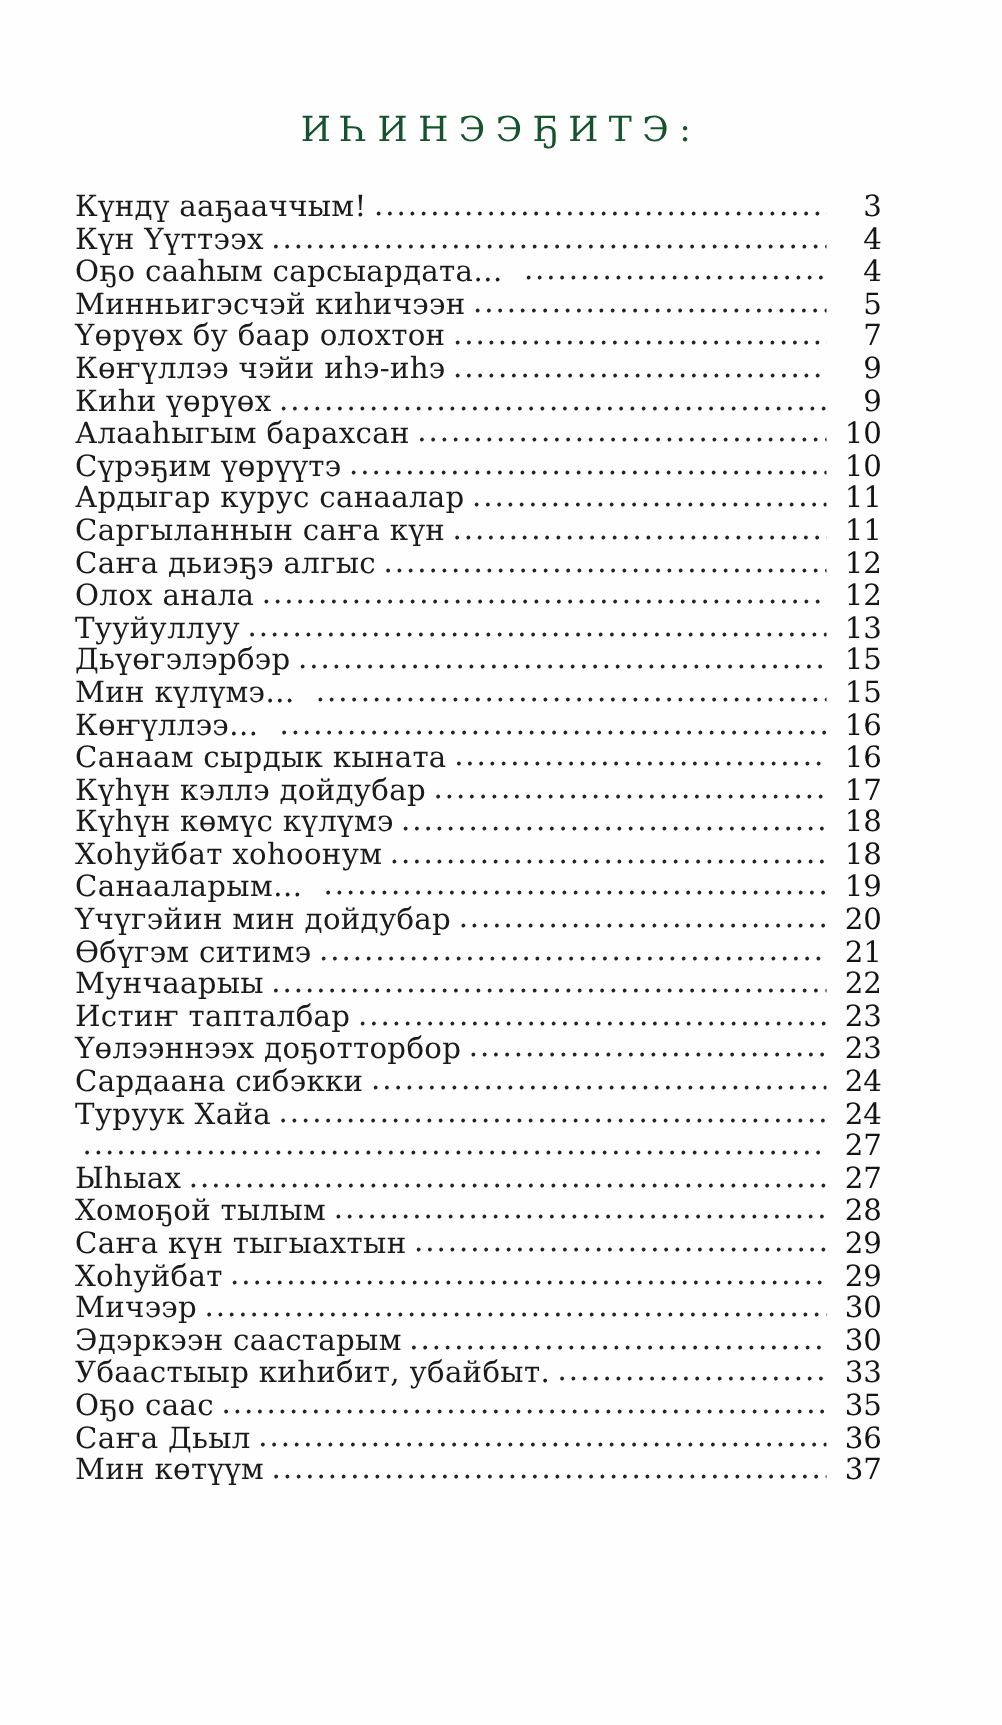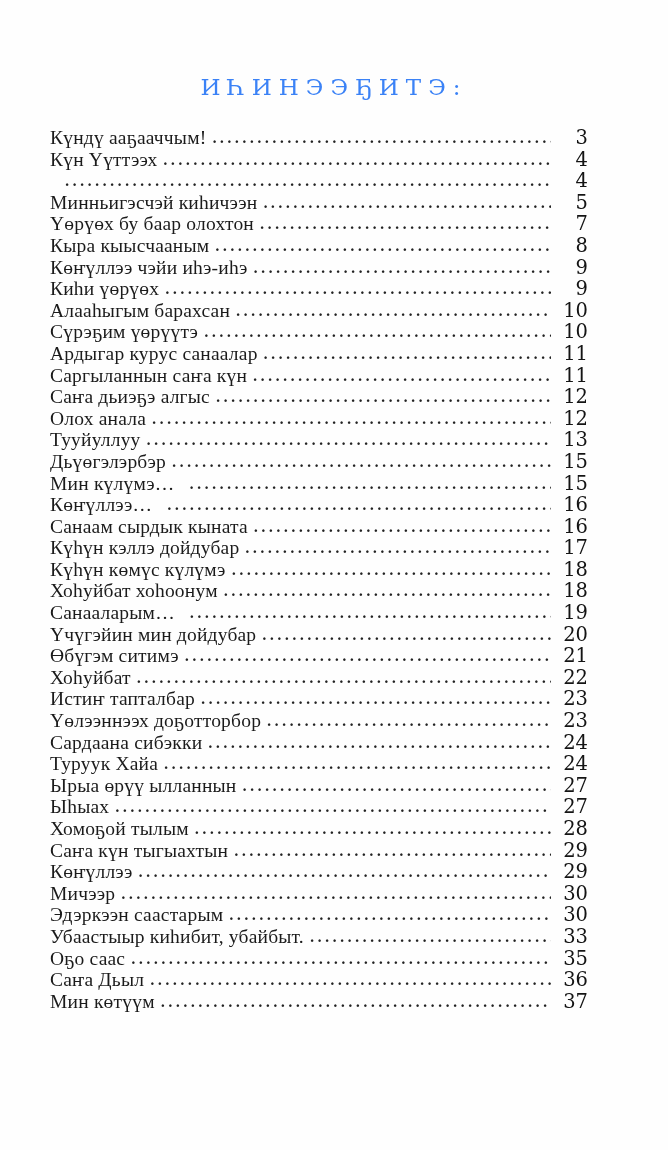--- a/index.html
+++ b/index.html
@@ -19,41 +19,40 @@
   .doc-title {
     position: absolute;
     top: 74px;
     left: 0;
     right: 0;
     margin: 0;
     text-align: center;
     font-size: 23px;
     font-weight: 500;
     letter-spacing: 7px;
-    color: #3b82f6;
+    color: #14532d;
     white-space: nowrap;
   }
   .toc {
     position: absolute;
     top: 127px;
     left: 50px;
     right: 80px;
   }
   .toc-row {
     display: flex;
     align-items: baseline;
     height: 21.6px;
     line-height: 21.6px;
     font-size: 19.5px;
     white-space: nowrap;
   }
   .toc-row .entry-title {
     flex: 0 0 auto;
     letter-spacing: 0.2px;
-    font-family: Liberation Serif, serif;
   }
   .toc-row .leader {
     flex: 1 1 auto;
     overflow: hidden;
     white-space: nowrap;
     margin-left: 5px;
     margin-right: 7px;
     position: relative;
     top: -1px;
   }
@@ -85,41 +84,37 @@
     <span class="entry-page">3</span>
   </div>
 
   <div class="toc-row">
     <span class="entry-title">Күн Үүттээх</span>
     <span class="leader"></span>
     <span class="entry-page">4</span>
   </div>
 
   <div class="toc-row ellipsis-gap">
+    <span class="entry-title">Оҕо сааһым сарсыардата…</span>
     <span class="leader"></span>
     <span class="entry-page">4</span>
   </div>
 
   <div class="toc-row">
     <span class="entry-title">Минньигэсчэй киһичээн</span>
     <span class="leader"></span>
     <span class="entry-page">5</span>
   </div>
 
   <div class="toc-row">
     <span class="entry-title">Үөрүөх бу баар олохтон</span>
     <span class="leader"></span>
     <span class="entry-page">7</span>
   </div>
 
-  <div class="toc-row">
-    <span class="entry-title">Кыра кыысчааным</span>
-    <span class="leader"></span>
-    <span class="entry-page">8</span>
-  </div>
 
   <div class="toc-row">
     <span class="entry-title">Көҥүллээ чэйи иһэ-иһэ</span>
     <span class="leader"></span>
     <span class="entry-page">9</span>
   </div>
 
   <div class="toc-row">
     <span class="entry-title">Киһи үөрүөх</span>
     <span class="leader"></span>
@@ -222,75 +217,74 @@
     <span class="entry-page">20</span>
   </div>
 
   <div class="toc-row">
     <span class="entry-title">Өбүгэм ситимэ</span>
     <span class="leader"></span>
     <span class="entry-page">21</span>
   </div>
 
   <div class="toc-row">
+    <span class="entry-title">Мунчаарыы</span>
+    <span class="leader"></span>
+    <span class="entry-page">22</span>
+  </div>
+
+  <div class="toc-row">
+    <span class="entry-title">Истиҥ тапталбар</span>
+    <span class="leader"></span>
+    <span class="entry-page">23</span>
+  </div>
+
+  <div class="toc-row">
+    <span class="entry-title">Үөлээннээх доҕотторбор</span>
+    <span class="leader"></span>
+    <span class="entry-page">23</span>
+  </div>
+
+  <div class="toc-row">
+    <span class="entry-title">Сардаана сибэкки</span>
+    <span class="leader"></span>
+    <span class="entry-page">24</span>
+  </div>
+
+  <div class="toc-row">
+    <span class="entry-title">Туруук Хайа</span>
+    <span class="leader"></span>
+    <span class="entry-page">24</span>
+  </div>
+
+  <div class="toc-row">
+    <span class="leader"></span>
+    <span class="entry-page">27</span>
+  </div>
+
+  <div class="toc-row">
+    <span class="entry-title">Ыһыах</span>
+    <span class="leader"></span>
+    <span class="entry-page">27</span>
+  </div>
+
+  <div class="toc-row">
+    <span class="entry-title">Хомоҕой тылым</span>
+    <span class="leader"></span>
+    <span class="entry-page">28</span>
+  </div>
+
+  <div class="toc-row">
+    <span class="entry-title">Саҥа күн тыгыахтын</span>
+    <span class="leader"></span>
+    <span class="entry-page">29</span>
+  </div>
+
+  <div class="toc-row">
     <span class="entry-title">Хоһуйбат</span>
-    <span class="leader"></span>
-    <span class="entry-page">22</span>
-  </div>
-
-  <div class="toc-row">
-    <span class="entry-title">Истиҥ тапталбар</span>
-    <span class="leader"></span>
-    <span class="entry-page">23</span>
-  </div>
-
-  <div class="toc-row">
-    <span class="entry-title">Үөлээннээх доҕотторбор</span>
-    <span class="leader"></span>
-    <span class="entry-page">23</span>
-  </div>
-
-  <div class="toc-row">
-    <span class="entry-title">Сардаана сибэкки</span>
-    <span class="leader"></span>
-    <span class="entry-page">24</span>
-  </div>
-
-  <div class="toc-row">
-    <span class="entry-title">Туруук Хайа</span>
-    <span class="leader"></span>
-    <span class="entry-page">24</span>
-  </div>
-
-  <div class="toc-row">
-    <span class="entry-title">Ырыа өрүү ылланнын</span>
-    <span class="leader"></span>
-    <span class="entry-page">27</span>
-  </div>
-
-  <div class="toc-row">
-    <span class="entry-title">Ыһыах</span>
-    <span class="leader"></span>
-    <span class="entry-page">27</span>
-  </div>
-
-  <div class="toc-row">
-    <span class="entry-title">Хомоҕой тылым</span>
-    <span class="leader"></span>
-    <span class="entry-page">28</span>
-  </div>
-
-  <div class="toc-row">
-    <span class="entry-title">Саҥа күн тыгыахтын</span>
-    <span class="leader"></span>
-    <span class="entry-page">29</span>
-  </div>
-
-  <div class="toc-row">
-    <span class="entry-title">Көҥүллээ</span>
     <span class="leader"></span>
     <span class="entry-page">29</span>
   </div>
 
   <div class="toc-row">
     <span class="entry-title">Мичээр</span>
     <span class="leader"></span>
     <span class="entry-page">30</span>
   </div>
 

